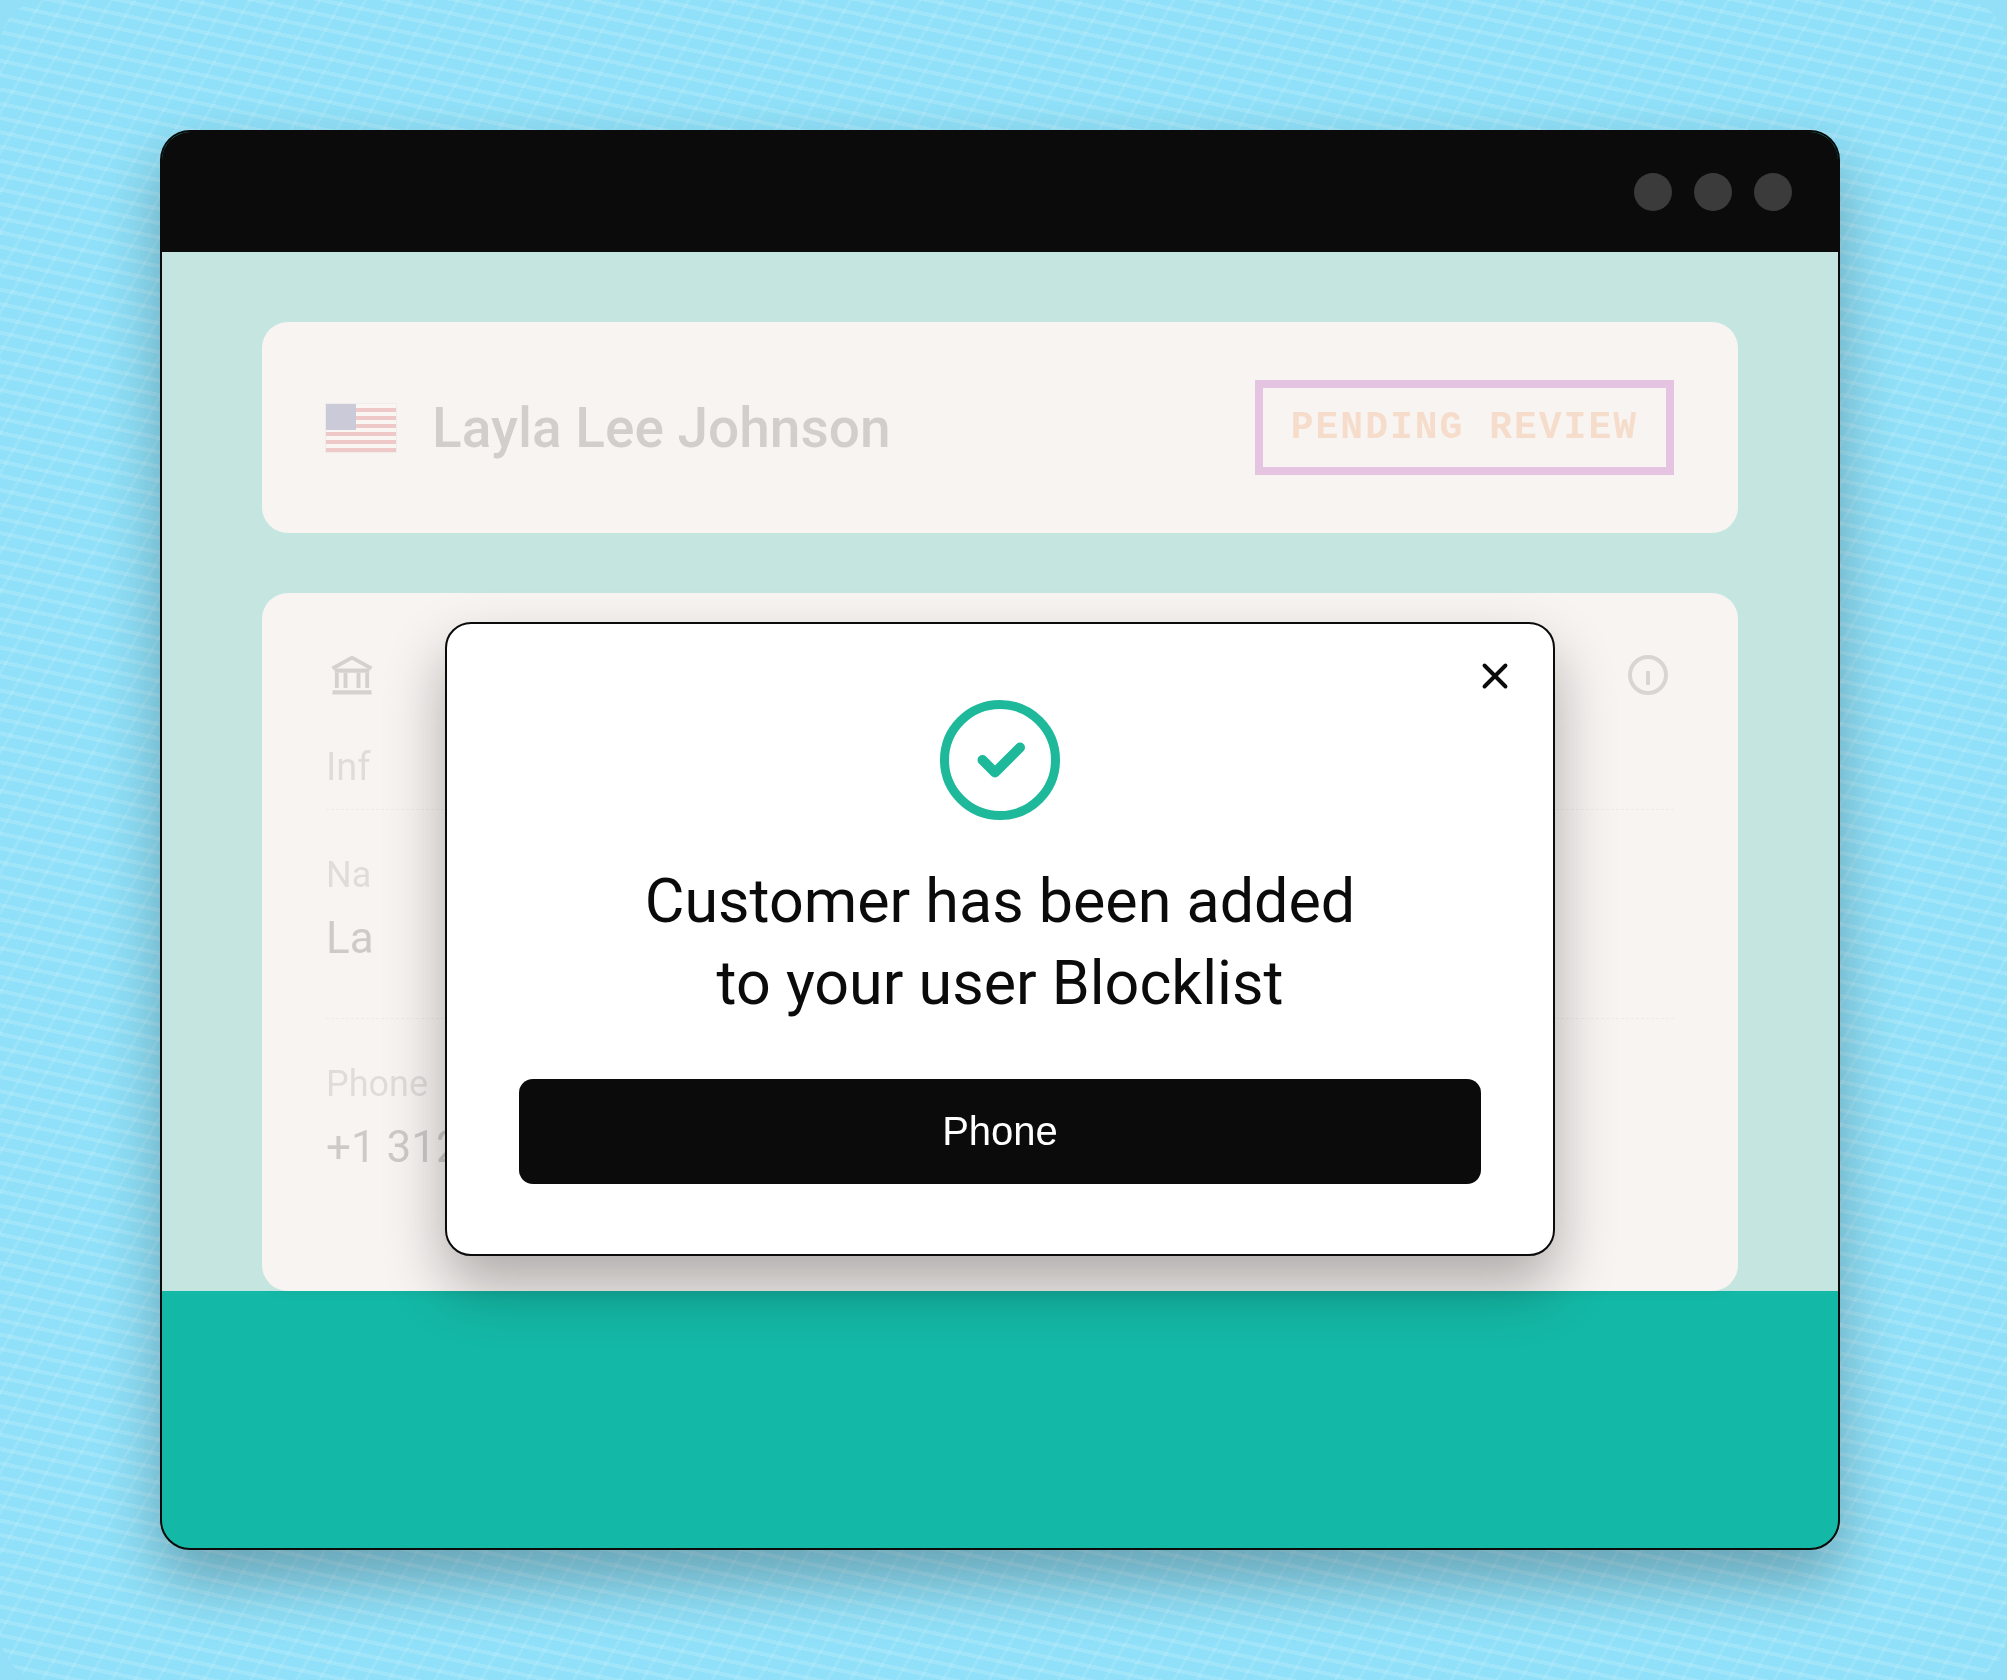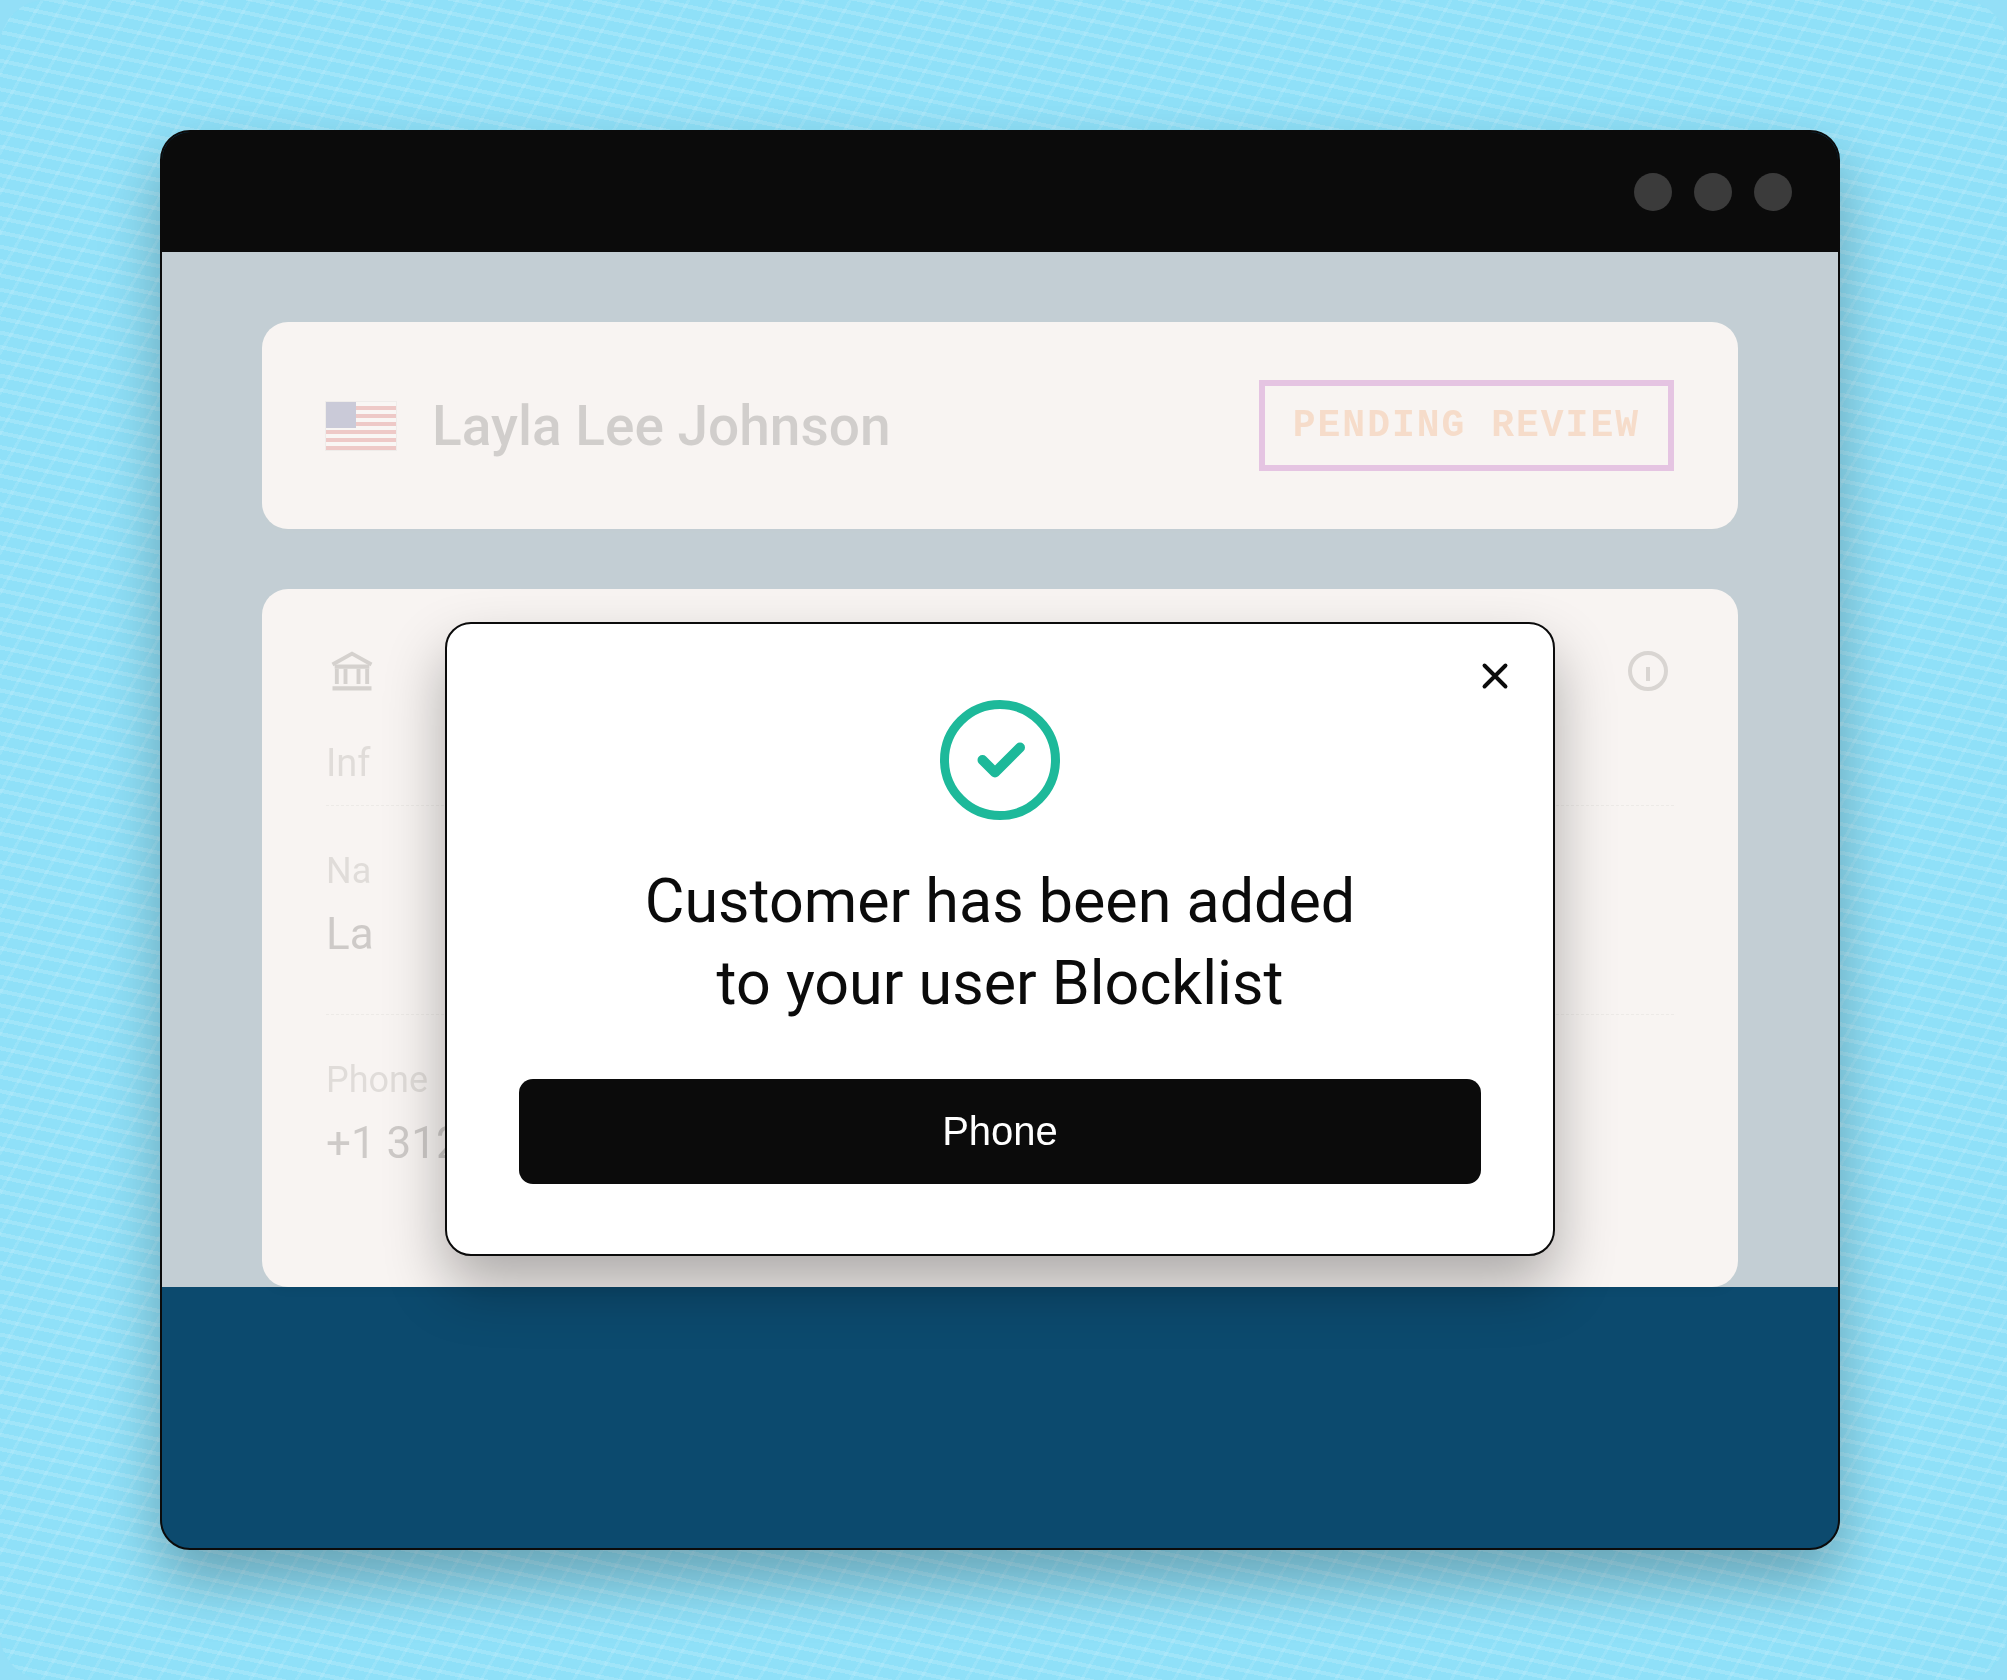--- a/index.html
+++ b/index.html
@@ -21,21 +21,21 @@
     }
     .stage {
       position: absolute; inset: 0;
       border-radius: 46px;
       overflow: hidden;
     }
     .window {
       position: absolute;
       left: 160px; top: 130px;
       width: 1680px; height: 1420px;
-      background: #0c4a6e;
+      background: #14b8a6;
       border: 2px solid #0b0b0b;
       border-radius: 30px;
       box-shadow: 0 30px 60px rgba(0,0,0,0.28);
       overflow: hidden;
     }
     .titlebar {
       height: 120px;
       background: #0b0b0b;
       display: flex; align-items: center; justify-content: flex-end;
       padding-right: 46px;
@@ -61,21 +61,21 @@
       box-shadow: 0 0 0 1px rgba(0,0,0,0.15);
       background:
         linear-gradient(#2b3a82,#2b3a82) 0 0/30px 26px no-repeat,
         repeating-linear-gradient(#fff 0 4px, #c33 4px 8px);
       position: relative;
     }
     .name {
       font-size: 55px; font-weight: 500; color: #4a4a4a;
     }
     .status-badge {
-      border: 6px solid #a21caf;
+      border: 8px solid #a21caf;
       color: #f08a3f;
       font-family: "Courier New", ui-monospace, monospace;
       font-weight: 600; letter-spacing: 2px;
       font-size: 38px;
       padding: 18px 28px;
     }
 
     .info-card { padding: 56px 64px 64px; }
     .card-top { display: flex; align-items: center; justify-content: space-between; margin-bottom: 44px; }
     .section-label { font-size: 38px; color: #8d8a86; }

